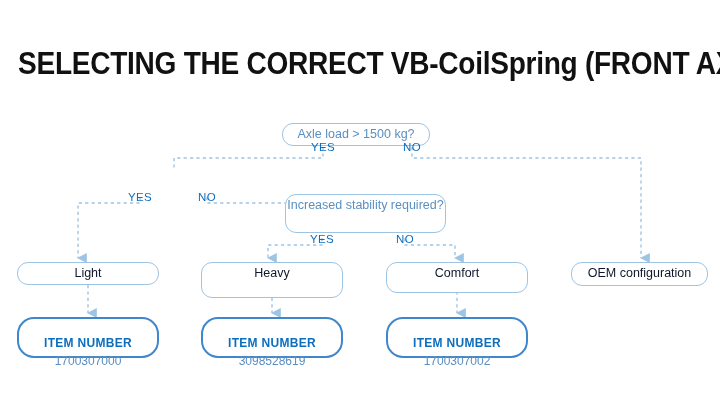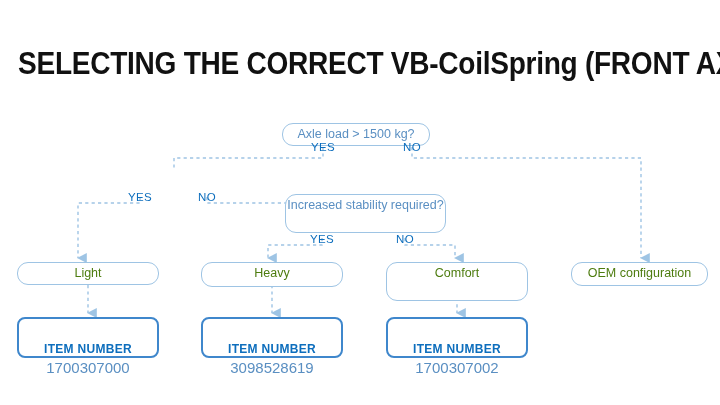--- a/index.html
+++ b/index.html
@@ -53,45 +53,45 @@
     color: #5a8fc2;
     font-size: 12.5px;
     line-height: 21px;
     text-align: center;
     white-space: nowrap;
   }
   .node.decision {
     color: #5a8fc2;
   }
   .node.result {
-    color: #4d7c0f;
+    color: #0f172a;
   }
 
   
   .itembox {
     position: absolute;
     box-sizing: border-box;
     border: 2px solid #3f87cc;
-    border-radius: 8px;
+    border-radius: 17px;
     background: #ffffff;
     text-align: center;
-    padding-top: 22px;
+    padding-top: 16px;
   }
   .itembox .it-title {
     display: block;
     color: #0d6ebd;
     font-weight: bold;
     font-size: 12px;
     line-height: 17px;
     letter-spacing: 0.3px;
   }
   .itembox .it-num {
     display: block;
     color: #5a8fc2;
-    font-size: 15px;
+    font-size: 12px;
     line-height: 19px;
   }
 
   
   .branch {
     position: absolute;
     color: #0d6ebd;
     font-weight: normal;
     font-size: 11.5px;
     line-height: 14px;
@@ -144,24 +144,24 @@
 
   <div class="node decision" style="left:285px; top:194px; width:161px; height:39px; line-height:21px;">
     <span>Increased stability required?</span>
   </div>
   <div class="branch" style="left:302px; top:232px; width:40px;">YES</div>
   <div class="branch" style="left:385px; top:232px; width:40px;">NO</div>
 
   <div class="node result" style="left:17px; top:262px; width:142px; height:23px; line-height:21px;">
     <span>Light</span>
   </div>
-  <div class="node result" style="left:201px; top:262px; width:142px; height:25px; line-height:21px;">
+  <div class="node result" style="left:201px; top:262px; width:142px; height:36px; line-height:21px;">
     <span>Heavy</span>
   </div>
-  <div class="node result" style="left:386px; top:262px; width:142px; height:39px; line-height:21px;">
+  <div class="node result" style="left:386px; top:262px; width:142px; height:31px; line-height:21px;">
     <span>Comfort</span>
   </div>
   <div class="node result" style="left:571px; top:262px; width:137px; height:24px; line-height:21px;">
     <span>OEM configuration</span>
   </div>
 
   <div class="itembox" style="left:17px; top:317px; width:142px; height:41px;">
     <span class="it-title">ITEM NUMBER</span>
     <span class="it-num">1700307000</span>
   </div>

